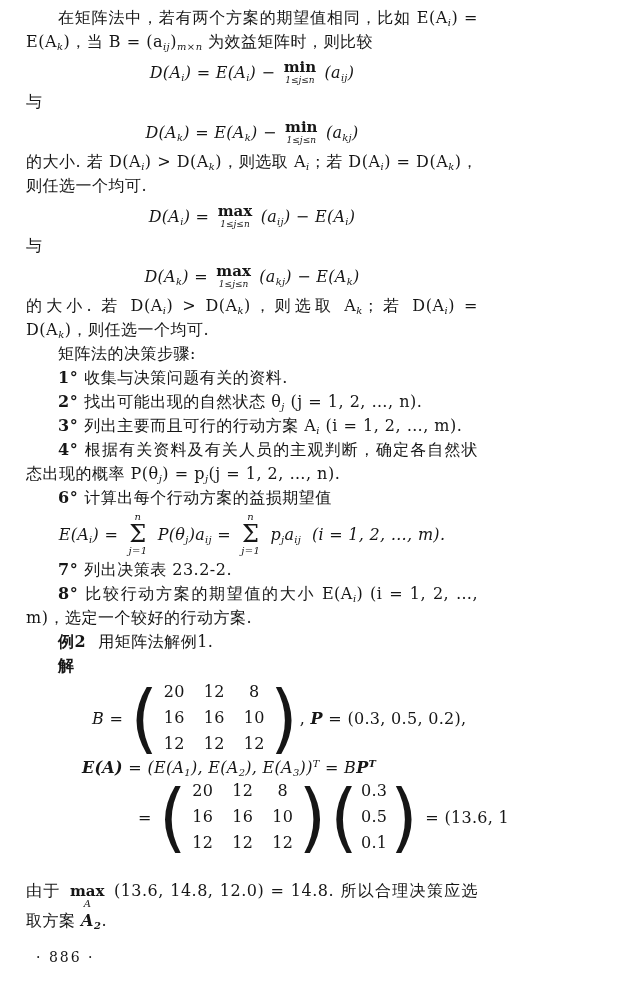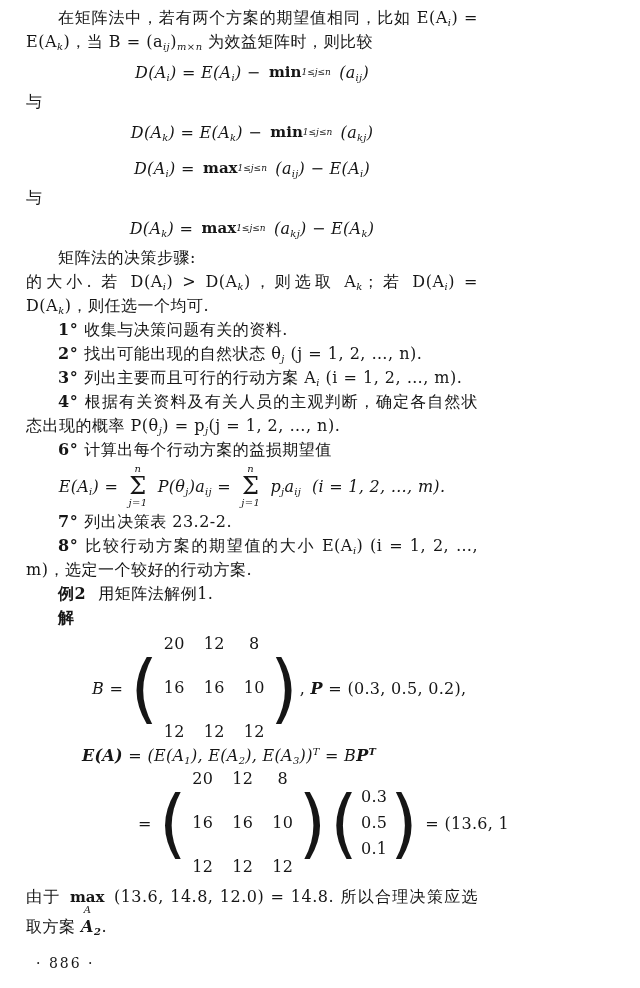--- a/index.html
+++ b/index.html
@@ -15,21 +15,21 @@
   .indent { text-indent:2em; }
   .stepnum { font-weight:bold; margin-right:6px; }
   sub, sup { font-size:62%; line-height:0; }
   sub { vertical-align:-3px; font-style:italic; }
   sup { vertical-align:6px; }
   .formula {
     display:flex; justify-content:center; align-items:center;
     font-size:16px; font-style:italic; height:36px; letter-spacing:0.3px;
   }
   .formula .fm { white-space:pre; }
-  .limop { display:inline-flex; flex-direction:row; align-items:center; line-height:1; margin:0 3px; }
+  .limop { display:inline-flex; flex-direction:column; align-items:center; line-height:1; margin:0 3px; }
   .limop .op { font-style:normal; font-size:15px; font-weight:600; letter-spacing:0; }
   .limop .under { font-size:9px; margin-top:1px; font-style:italic; letter-spacing:0; }
   .inline-limop { display:inline-flex; flex-direction:column; align-items:center; line-height:1; margin:0 3px; }
   .inline-limop .op { font-style:normal; font-size:15px; font-weight:bold; letter-spacing:0; }
   .inline-limop .under { font-size:10px; margin-top:0; font-style:italic; letter-spacing:0; }
   .sumop { display:inline-flex; flex-direction:column; align-items:center; line-height:1; margin:0 5px; }
   .sumop .over { font-size:10px; font-style:italic; }
   .sumop .sig { font-size:24px; font-style:normal; }
   .sumop .under { font-size:10px; font-style:italic; }
   .fexp { height:48px; }
@@ -39,31 +39,31 @@
   .rm sup { font-style:italic; }
   .bold { font-weight:bold; }
   .mat { display:inline-flex; align-items:center; margin:0 2px; }
   .paren {
     font-family:"DejaVu Sans","Liberation Sans",sans-serif;
     font-size:70px; line-height:76px; font-weight:400; font-style:normal;
     transform:scaleY(1.08);
   }
   .cells {
     display:inline-grid; grid-template-columns:repeat(3,26px);
-    gap:20px 14px; justify-items:center;
+    gap:2px 14px; justify-items:center;
     font-size:16px; font-style:normal; line-height:24px; margin:0 3px;
   }
   .vcells {
     display:inline-grid; grid-template-columns:auto; gap:2px;
     justify-items:center; font-size:16px; font-style:normal; line-height:24px; margin:0 3px;
   }
   .b-line { margin:2px 0 2px 66px; }
   .ea-line { margin:2px 0 2px 56px; }
   .product-line { margin:2px 0 2px 112px; }
-  .conclusion { margin-top:6px; }
+  .conclusion { margin-top:24px; }
   .pageno { font-size:14px; margin:16px 0 0 10px; letter-spacing:2px; }
   .gap { display:inline-block; width:12px; }
 </style>
 </head>
 <body>
 
 <div class="page">
 
   <p class="para indent">在矩阵法中，若有两个方案的期望值相同，比如 E(A<sub>i</sub>) = E(A<sub>k</sub>)，当 B = (a<sub>ij</sub>)<sub>m×n</sub> 为效益矩阵时，则比较</p>
 
@@ -80,20 +80,21 @@
 
   <div class="formula">
     <span class="fm">D(A<sub>k</sub>) = E(A<sub>k</sub>) − </span>
       <span class="limop">
         <span class="op">min</span>
         <span class="under">1≤j≤n</span>
       </span>
       <span class="fm"> (a<sub>kj</sub>)</span>
   </div>
 
+  <p class="para">的大小. 若 D(A<sub>i</sub>) &gt; D(A<sub>k</sub>)，则选取 A<sub>i</sub>；若 D(A<sub>i</sub>) = D(A<sub>k</sub>)，则任选一个均可.</p>
 
 
   <div class="formula">
     <span class="fm">D(A<sub>i</sub>) = </span>
       <span class="limop">
         <span class="op">max</span>
         <span class="under">1≤j≤n</span>
       </span>
       <span class="fm"> (a<sub>ij</sub>) − E(A<sub>i</sub>)</span>
   </div>
@@ -102,23 +103,23 @@
 
   <div class="formula">
     <span class="fm">D(A<sub>k</sub>) = </span>
       <span class="limop">
         <span class="op">max</span>
         <span class="under">1≤j≤n</span>
       </span>
       <span class="fm"> (a<sub>kj</sub>) − E(A<sub>k</sub>)</span>
   </div>
 
+  <p class="para">的大小. 若 D(A<sub>i</sub>) &gt; D(A<sub>k</sub>)，则选取 A<sub>k</sub>；若 D(A<sub>i</sub>) = D(A<sub>k</sub>)，则任选一个均可.</p>
+
   <p class="para indent">矩阵法的决策步骤:</p>
-
-  <p class="para">的大小. 若 D(A<sub>i</sub>) &gt; D(A<sub>k</sub>)，则选取 A<sub>k</sub>；若 D(A<sub>i</sub>) = D(A<sub>k</sub>)，则任选一个均可.</p>
 
   <p class="para indent"><span class="stepnum">1°</span><span>收集与决策问题有关的资料.</span></p>
   <p class="para indent"><span class="stepnum">2°</span><span>找出可能出现的自然状态 θ<sub>j</sub> (j = 1, 2, …, n).</span></p>
   <p class="para indent"><span class="stepnum">3°</span><span>列出主要而且可行的行动方案 A<sub>i</sub> (i = 1, 2, …, m).</span></p>
   <p class="para indent"><span class="stepnum">4°</span><span>根据有关资料及有关人员的主观判断，确定各自然状态出现的概率 P(θ<sub>j</sub>) = p<sub>j</sub>(j = 1, 2, …, n).</span></p>
   <p class="para indent"><span class="stepnum">6°</span><span>计算出每个行动方案的益损期望值</span></p>
 
   <div class="formula fexp">
     <span class="fm">E(A<sub>i</sub>) = </span>
       <span class="sumop">

